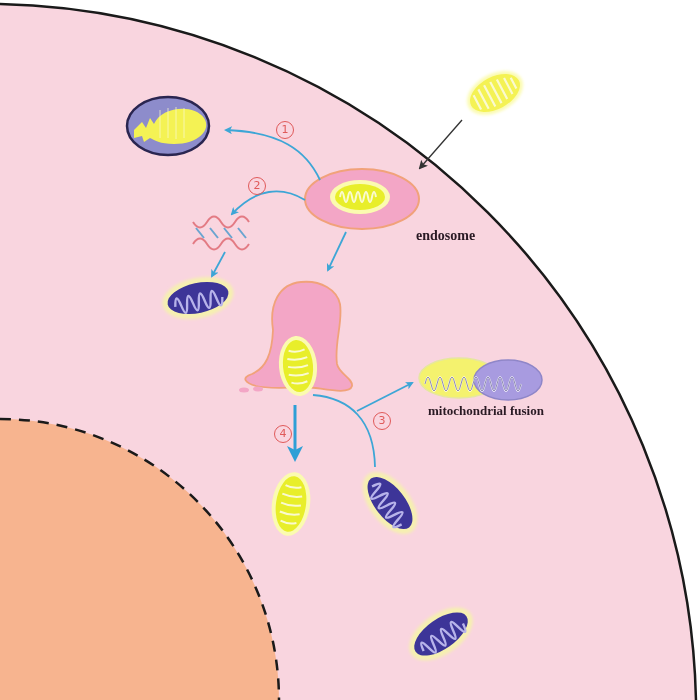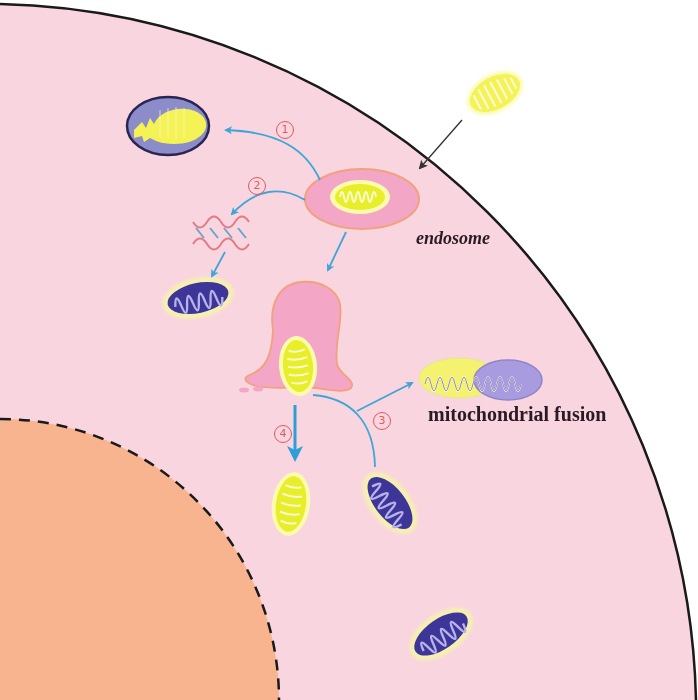--- a/index.html
+++ b/index.html
@@ -119,15 +119,15 @@
     <path d="M295,405 L295,456" fill="none" stroke="#2e9fd6" stroke-width="3" marker-end="url(#arrowheadBig)"></path>
   </svg>
 
   
   <div class="step" style="left:276px; top:121px;">1</div>
   <div class="step" style="left:248px; top:177px;">2</div>
   <div class="step" style="left:373px; top:412px;">3</div>
   <div class="step" style="left:274px; top:425px;">4</div>
 
   
-  <div class="label" style="left:416px; top:228px; font-size:18px;font-style:italic;">endosome</div>
-  <div class="label" style="left:428px; top:403px; font-size:20px;">mitochondrial fusion</div>
+  <div class="label" style="left:416px; top:228px; font-size:14px;">endosome</div>
+  <div class="label" style="left:428px; top:403px; font-size:13px;">mitochondrial fusion</div>
 </div>
 
 </body></html>

